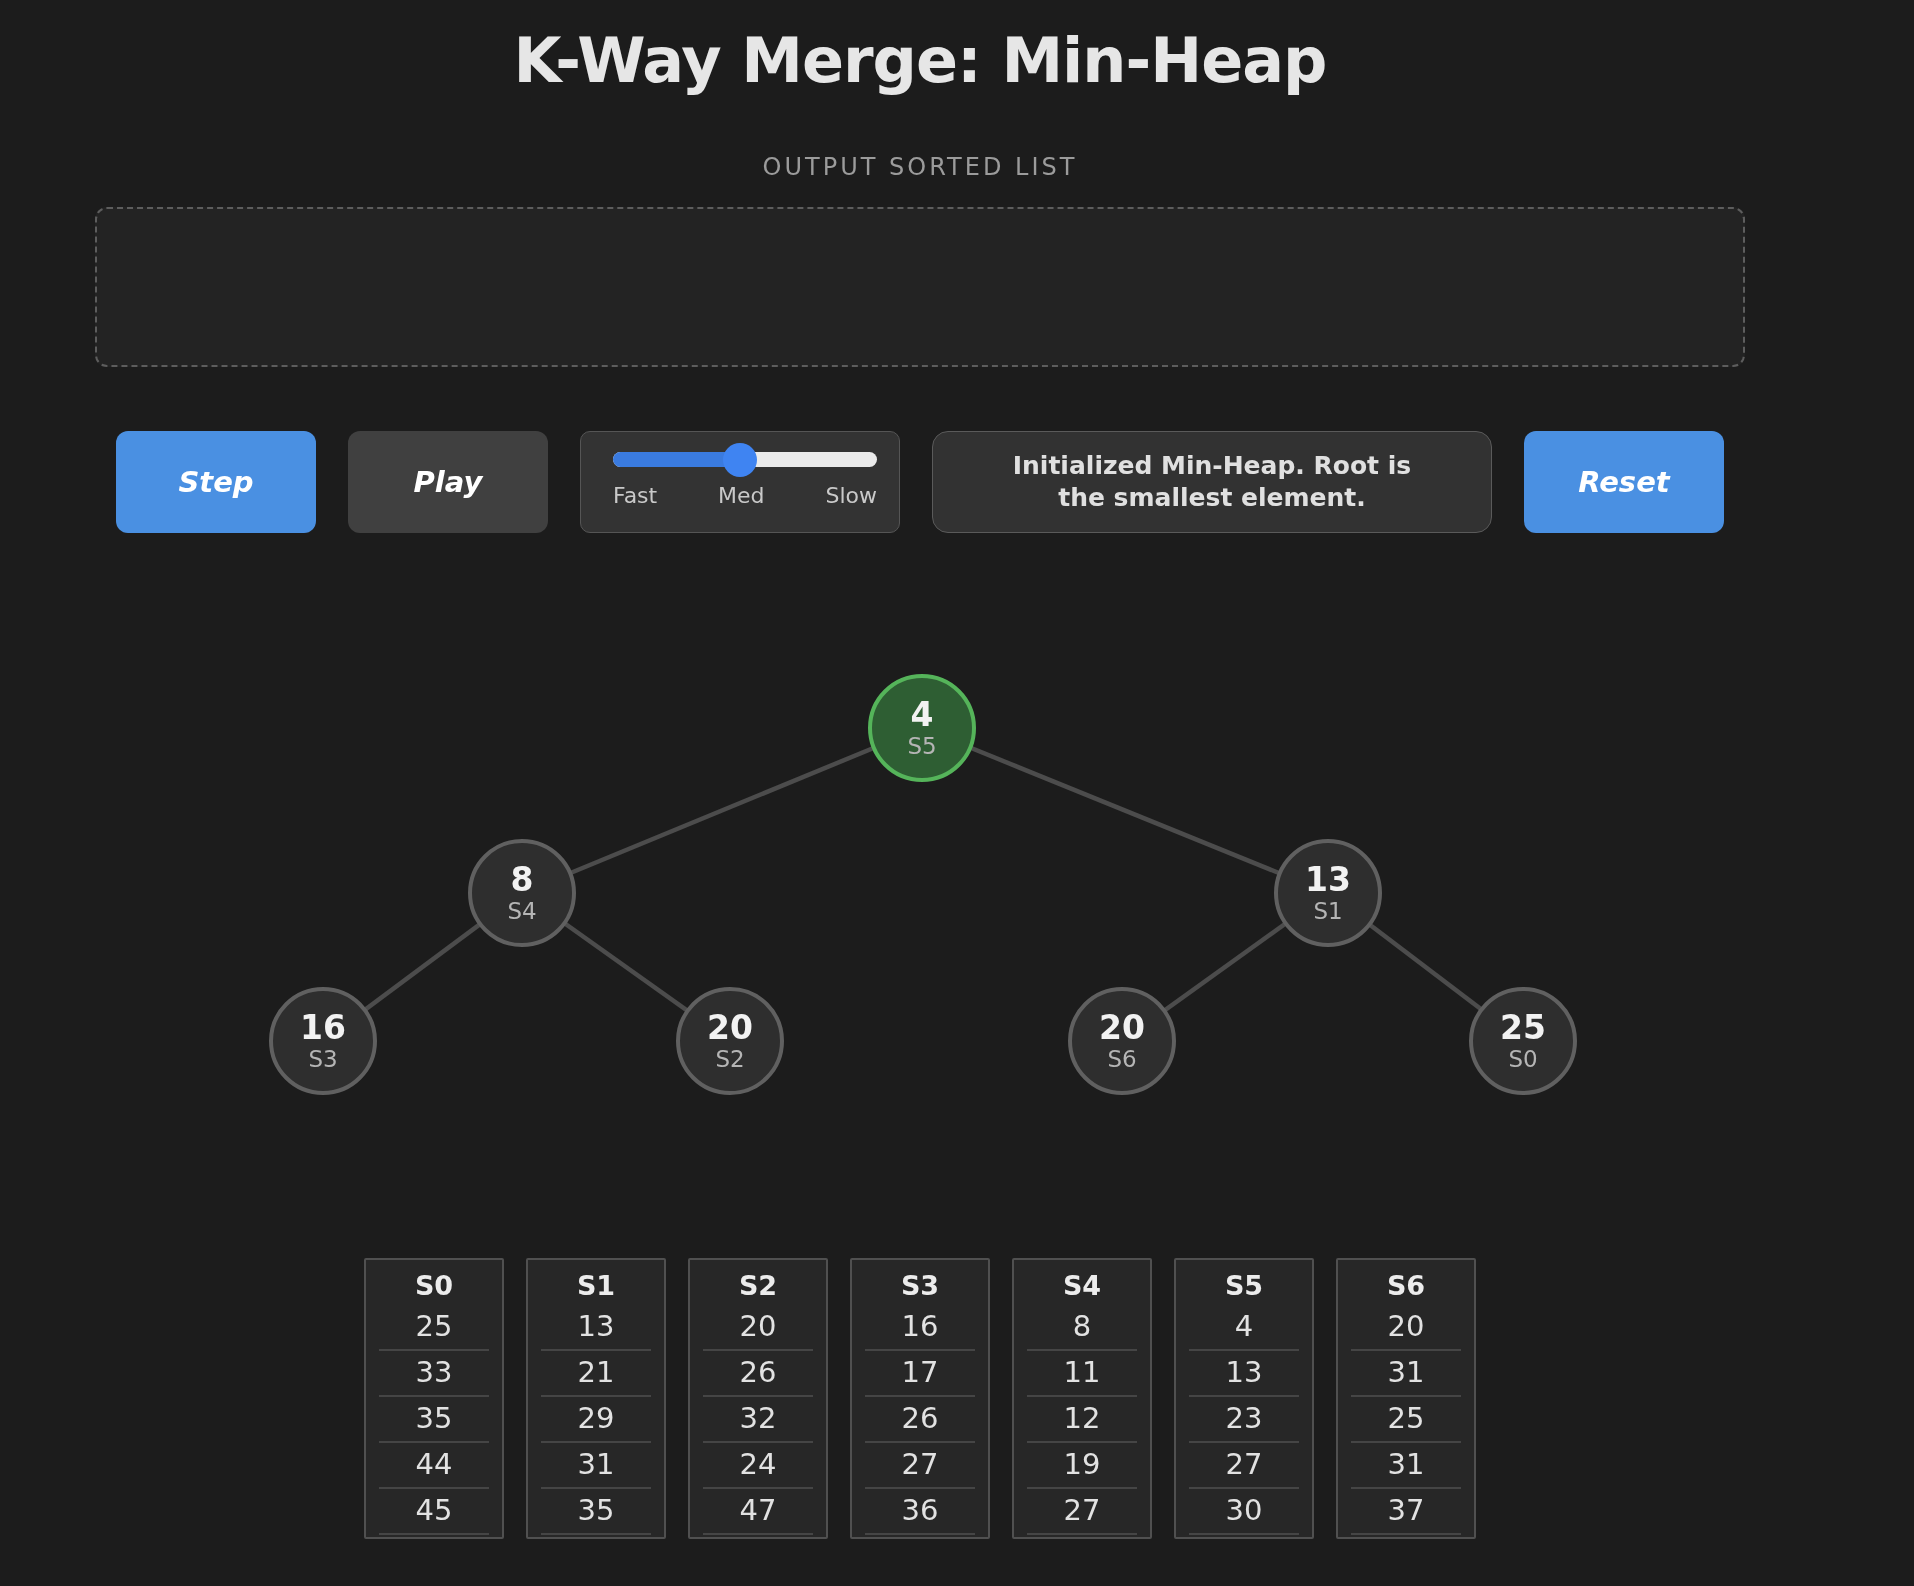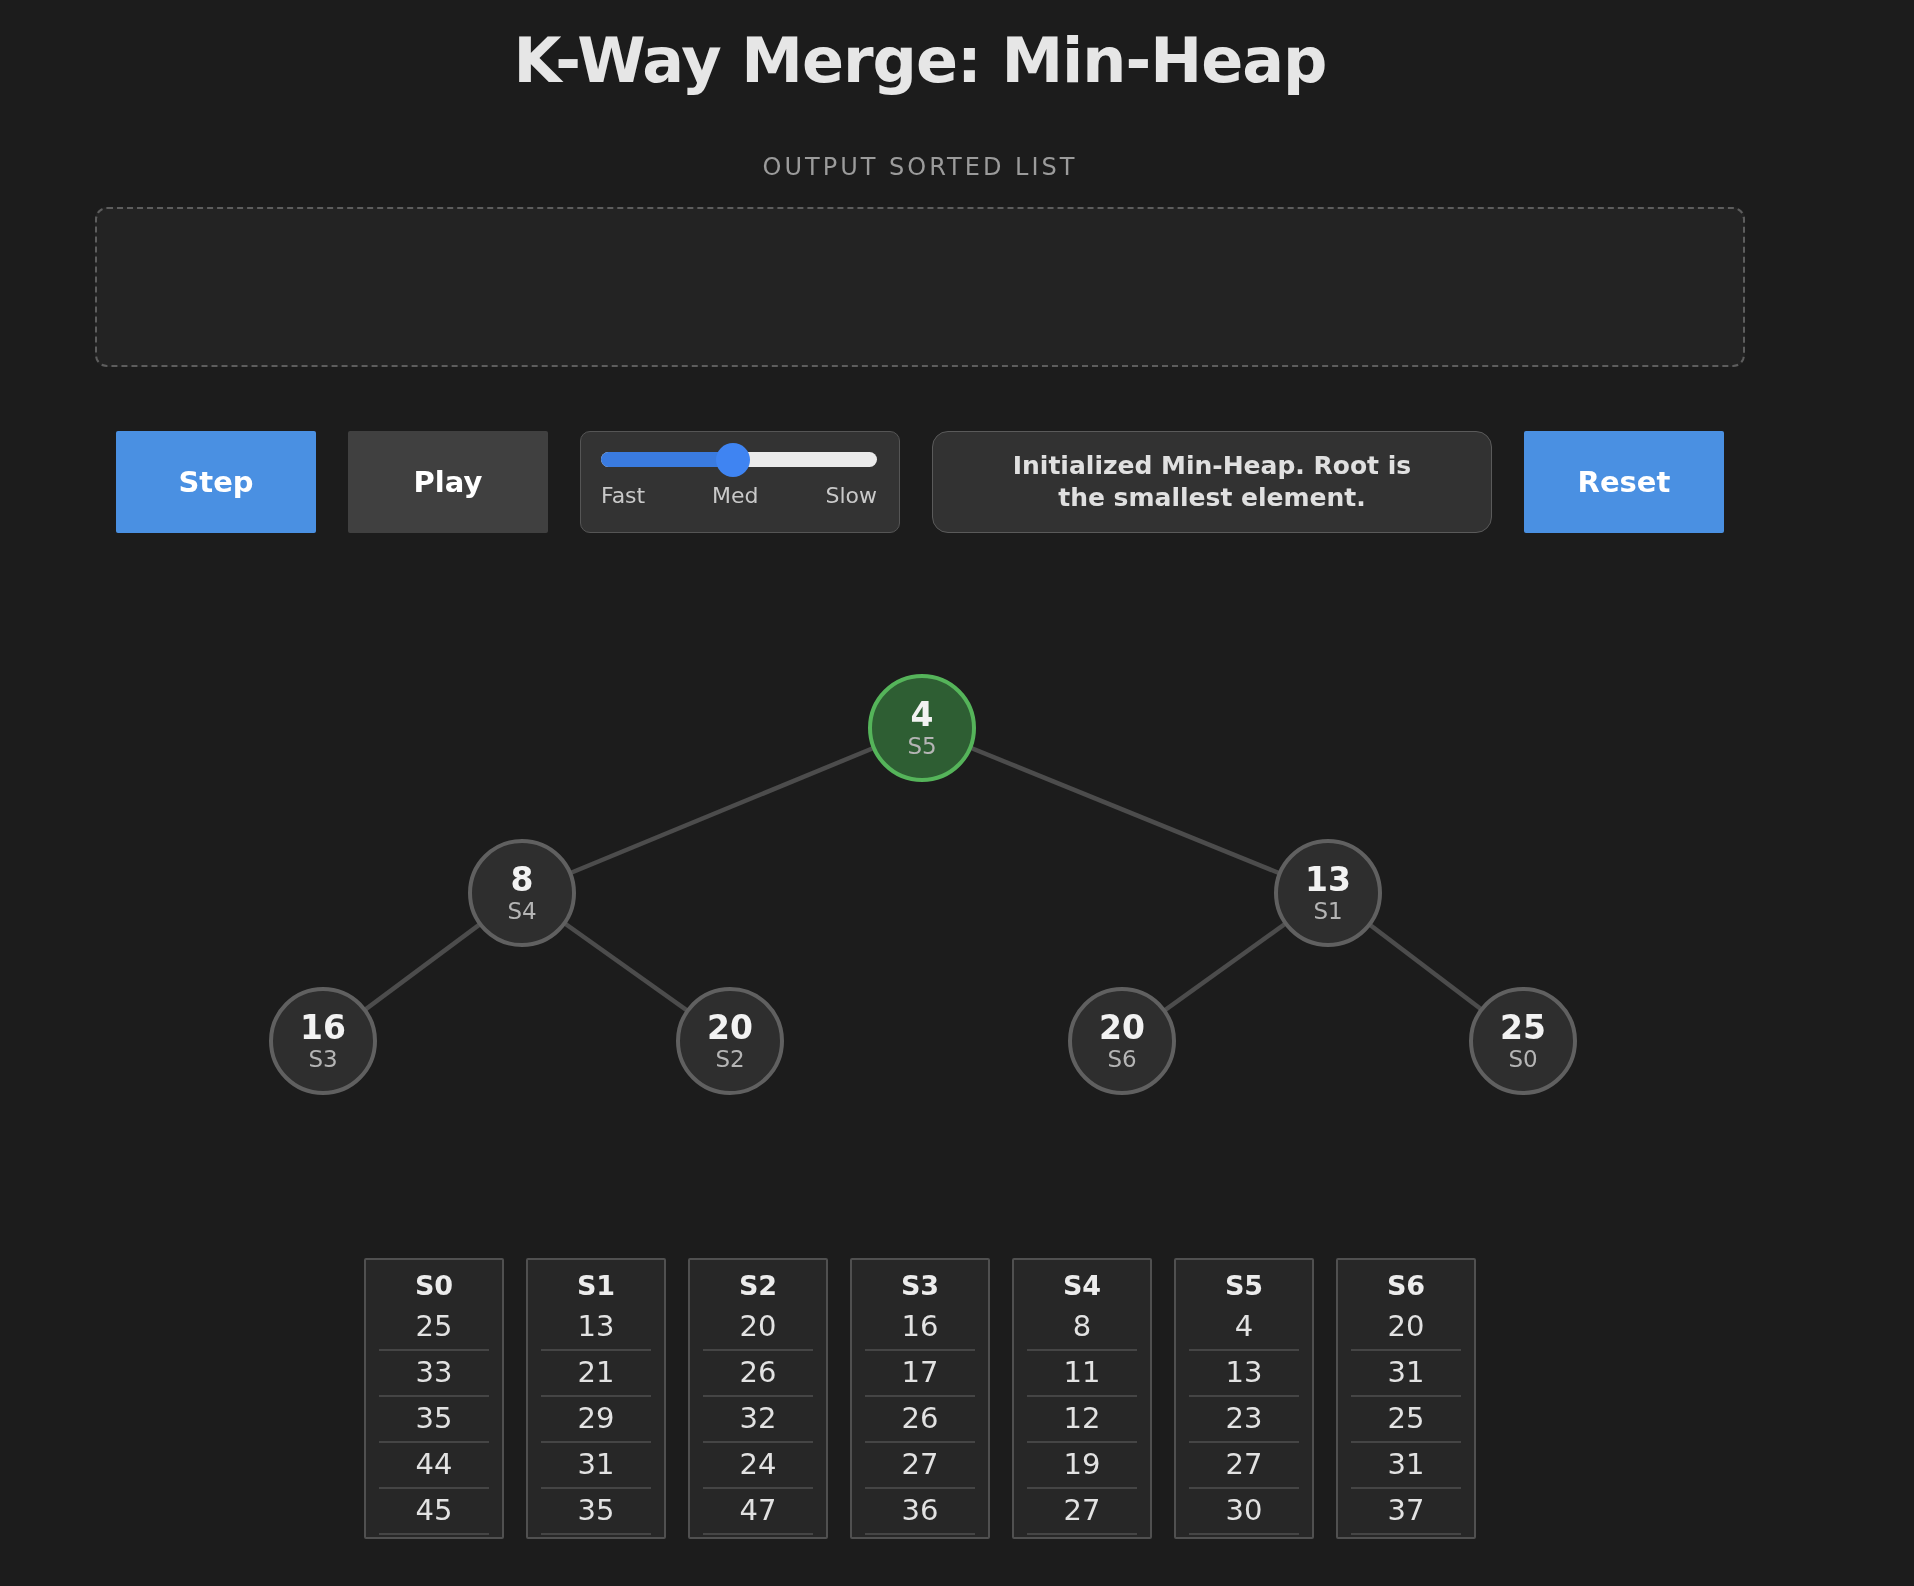--- a/index.html
+++ b/index.html
@@ -40,35 +40,36 @@
   .controls{
     margin-top:64px;
     display:flex;
     justify-content:center;
     align-items:stretch;
     gap:32px;
     height:102px;
   }
   .btn{
     width:200px;height:102px;
-    border:none;border-radius:2px;
+    border:none;border-radius:12px;
     font-family:inherit;
     font-size:29px;font-weight:bold;color:#ffffff;
     cursor:pointer;
+    font-style:italic;
   }
   .btn.blue{background:#4a90e2;}
   .btn.green{background:#404040;}
 
   .slider-panel{
     box-sizing:border-box;
     width:320px;height:102px;
     background:#333333;
     border:1px solid #555555;
     border-radius:10px;
-    padding:20px 22px 0 20px;
+    padding:20px 22px 0 32px;
   }
   .slider-track{
     position:relative;
     height:15px;border-radius:8px;
     background:#ebebeb;
     cursor:pointer;
   }
   .slider-fill{
     position:absolute;left:0;top:0;height:100%;
     width:48%;

